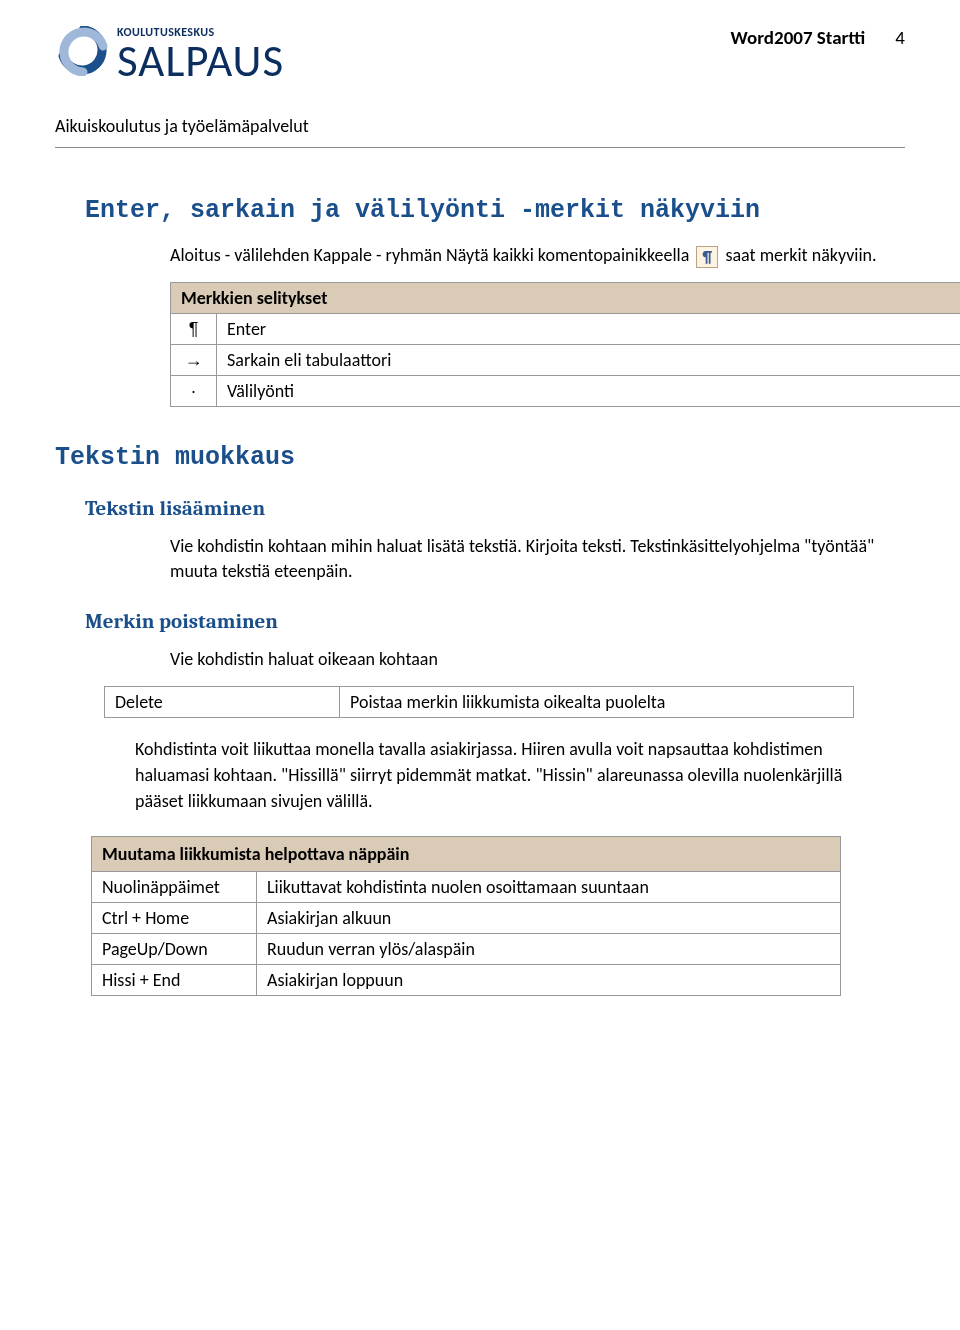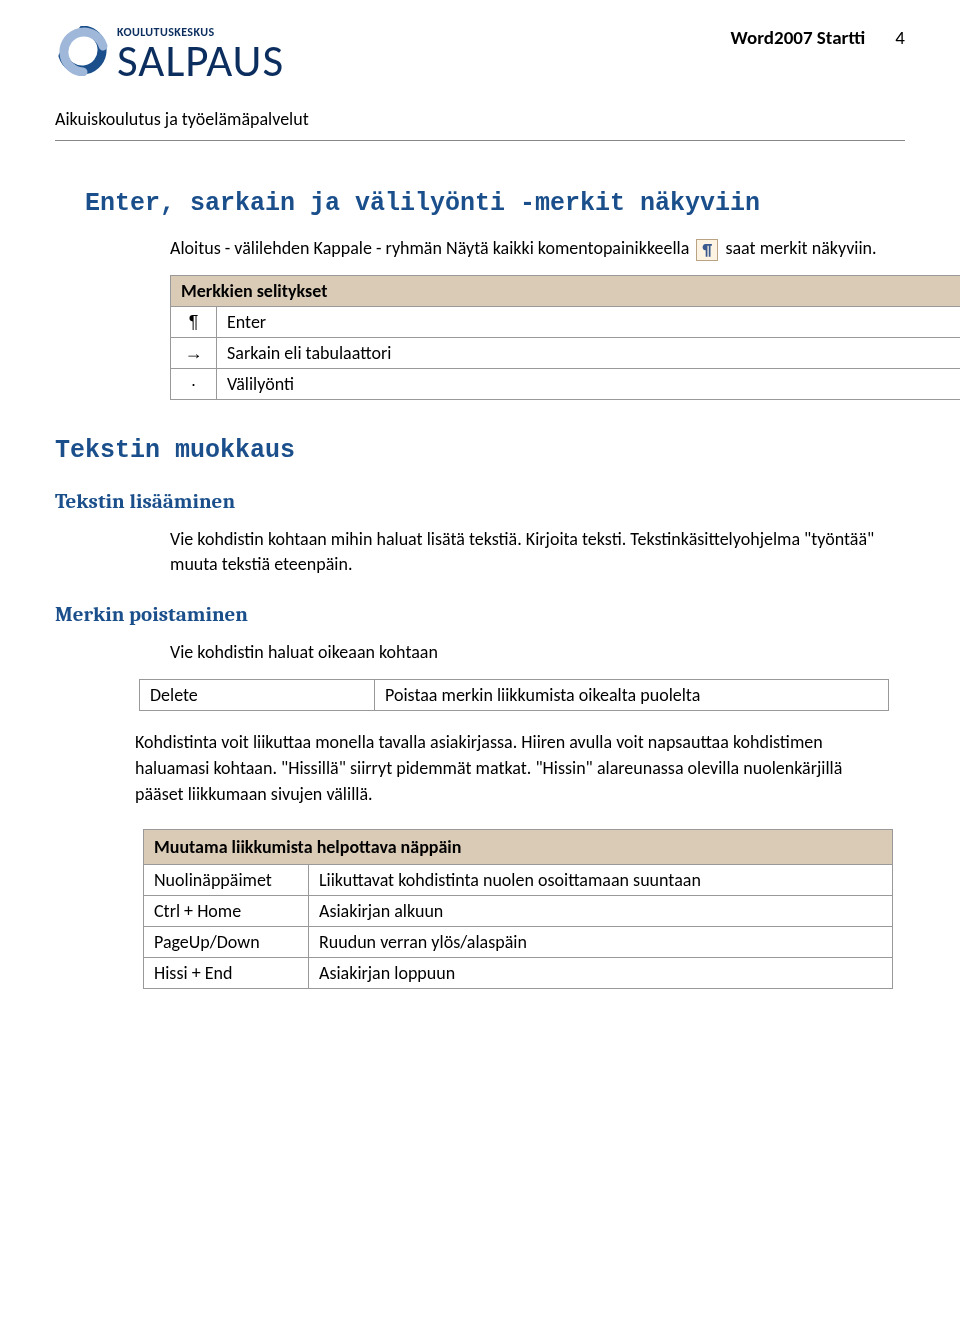--- a/index.html
+++ b/index.html
@@ -6,41 +6,41 @@
   html, body { width: 960px; background: #fff; font-family: Calibri, Arial, sans-serif; color: #000; }
   .page { width: 960px; min-height: 1330px; padding: 26px 55px 40px 55px; position: relative; }
   .header-row { display: flex; align-items: flex-start; justify-content: space-between; }
   .logo-block { display: flex; align-items: flex-start; gap: 6px; }
   .logo-text { display: flex; flex-direction: column; line-height: 1; }
   .logo-text .small { font-size: 12px; color: #0b2e5f; letter-spacing: 0.4px; font-weight: bold; }
   .logo-text .big { font-size: 45px; font-weight: 400; color: #0b2e5f; letter-spacing: 1px; }
   .doc-title { font-weight: bold; font-size: 19px; }
   .page-number { font-size: 19px; margin-left: 30px; }
   .header-right { display: flex; align-items: center; }
-  .sub-header { margin-top: 25px; font-size: 18px; }
+  .sub-header { margin-top: 32px; font-size: 18px; }
   .header-rule { border: none; border-top: 1.5px solid #888; margin-top: 10px; }
 
   .content { margin-top: 48px; }
   h1.section { color: #1a4f8b; font-family: Liberation Mono, monospace; font-size: 25px; font-weight: bold; margin-top: 36px; margin-bottom: 18px; }
-  h2.sub { color: #1a4f8b; font-family: Cambria, Georgia, serif; font-size: 21px; font-weight: bold; margin-top: 24px; margin-bottom: 14px; }
+  h2.sub { color: #1a4f8b; font-family: Cambria, Georgia, serif; font-size: 21px; font-weight: bold; margin-top: 24px; margin-bottom: 14px; margin-left: 30px; }
   .body-text { font-size: 18px; line-height: 1.4; margin-left: 115px; margin-right: 10px; margin-bottom: 10px; }
   .inline-icon { display: inline-block; width: 22px; height: 22px; border: 1px solid #b9a383; background: #fdf3e3; vertical-align: middle; text-align: center; line-height: 20px; color: #3a5a8f; font-weight: bold; font-size: 16px; margin: 0 3px; }
 
   table.info { border-collapse: collapse; width: 836px; margin-left: 115px; margin-top: 14px; margin-bottom: 10px; font-size: 18px; }
   table.info th { background: #dacbb6; text-align: left; font-weight: bold; padding: 4px 10px; border: 1px solid #999; }
   table.info td { border: 1px solid #999; padding: 4px 10px; vertical-align: top; }
   table.info td.icon-cell { width: 46px; text-align: center; }
   .sym { font-family: "Segoe UI Symbol", Arial; }
 
-  table.nav { border-collapse: collapse; width: 750px; margin-left: 88px; margin-top: 22px; font-size: 18px; }
+  table.nav { border-collapse: collapse; width: 750px; margin-left: 36px; margin-top: 22px; font-size: 18px; }
   table.nav th { background: #dacbb6; text-align: left; font-weight: bold; padding: 6px 10px; border: 1px solid #999; }
   table.nav td { border-left: 1px solid #999; border-right: 1px solid #999; border-bottom: 1px solid #999; padding: 4px 10px; }
   table.nav td:first-child { width: 165px; }
 
-  table.del { border-collapse: collapse; width: 750px; margin-left: 84px; margin-top: 14px; font-size: 18px; }
+  table.del { border-collapse: collapse; width: 750px; margin-left: 49px; margin-top: 14px; font-size: 18px; }
   table.del td { border: 1px solid #999; padding: 4px 10px; }
   table.del td:first-child { width: 235px; }
 
   .hissi-row { position: relative; margin-top: 48px; }
   .hissi-callout { position: absolute; right: 40px; top: -6px; border: 1.5px solid #000; border-radius: 8px; padding: 3px 14px; font-size: 18px; background: #fff; }
   .scrollbar-img { position: absolute; right: 0px; top: 34px; width: 22px; }
   .scroll-track { width: 22px; height: 144px; background: #e9eef6; border: 1px solid #b9c8db; position: relative; }
   .scroll-track::before { content: ""; position: absolute; top: 10px; left: 3px; right: 3px; height: 38px; background: #c8d6e9; border: 1px solid #a9bdd8; border-radius: 2px; }
   .scroll-btns { width: 22px; display: flex; flex-direction: column; gap: 2px; margin-top: 2px; }
   .scroll-btn { width: 22px; height: 18px; background: #e9eef6; border: 1px solid #b9c8db; text-align: center; font-size: 10px; line-height: 16px; color: #555; }

